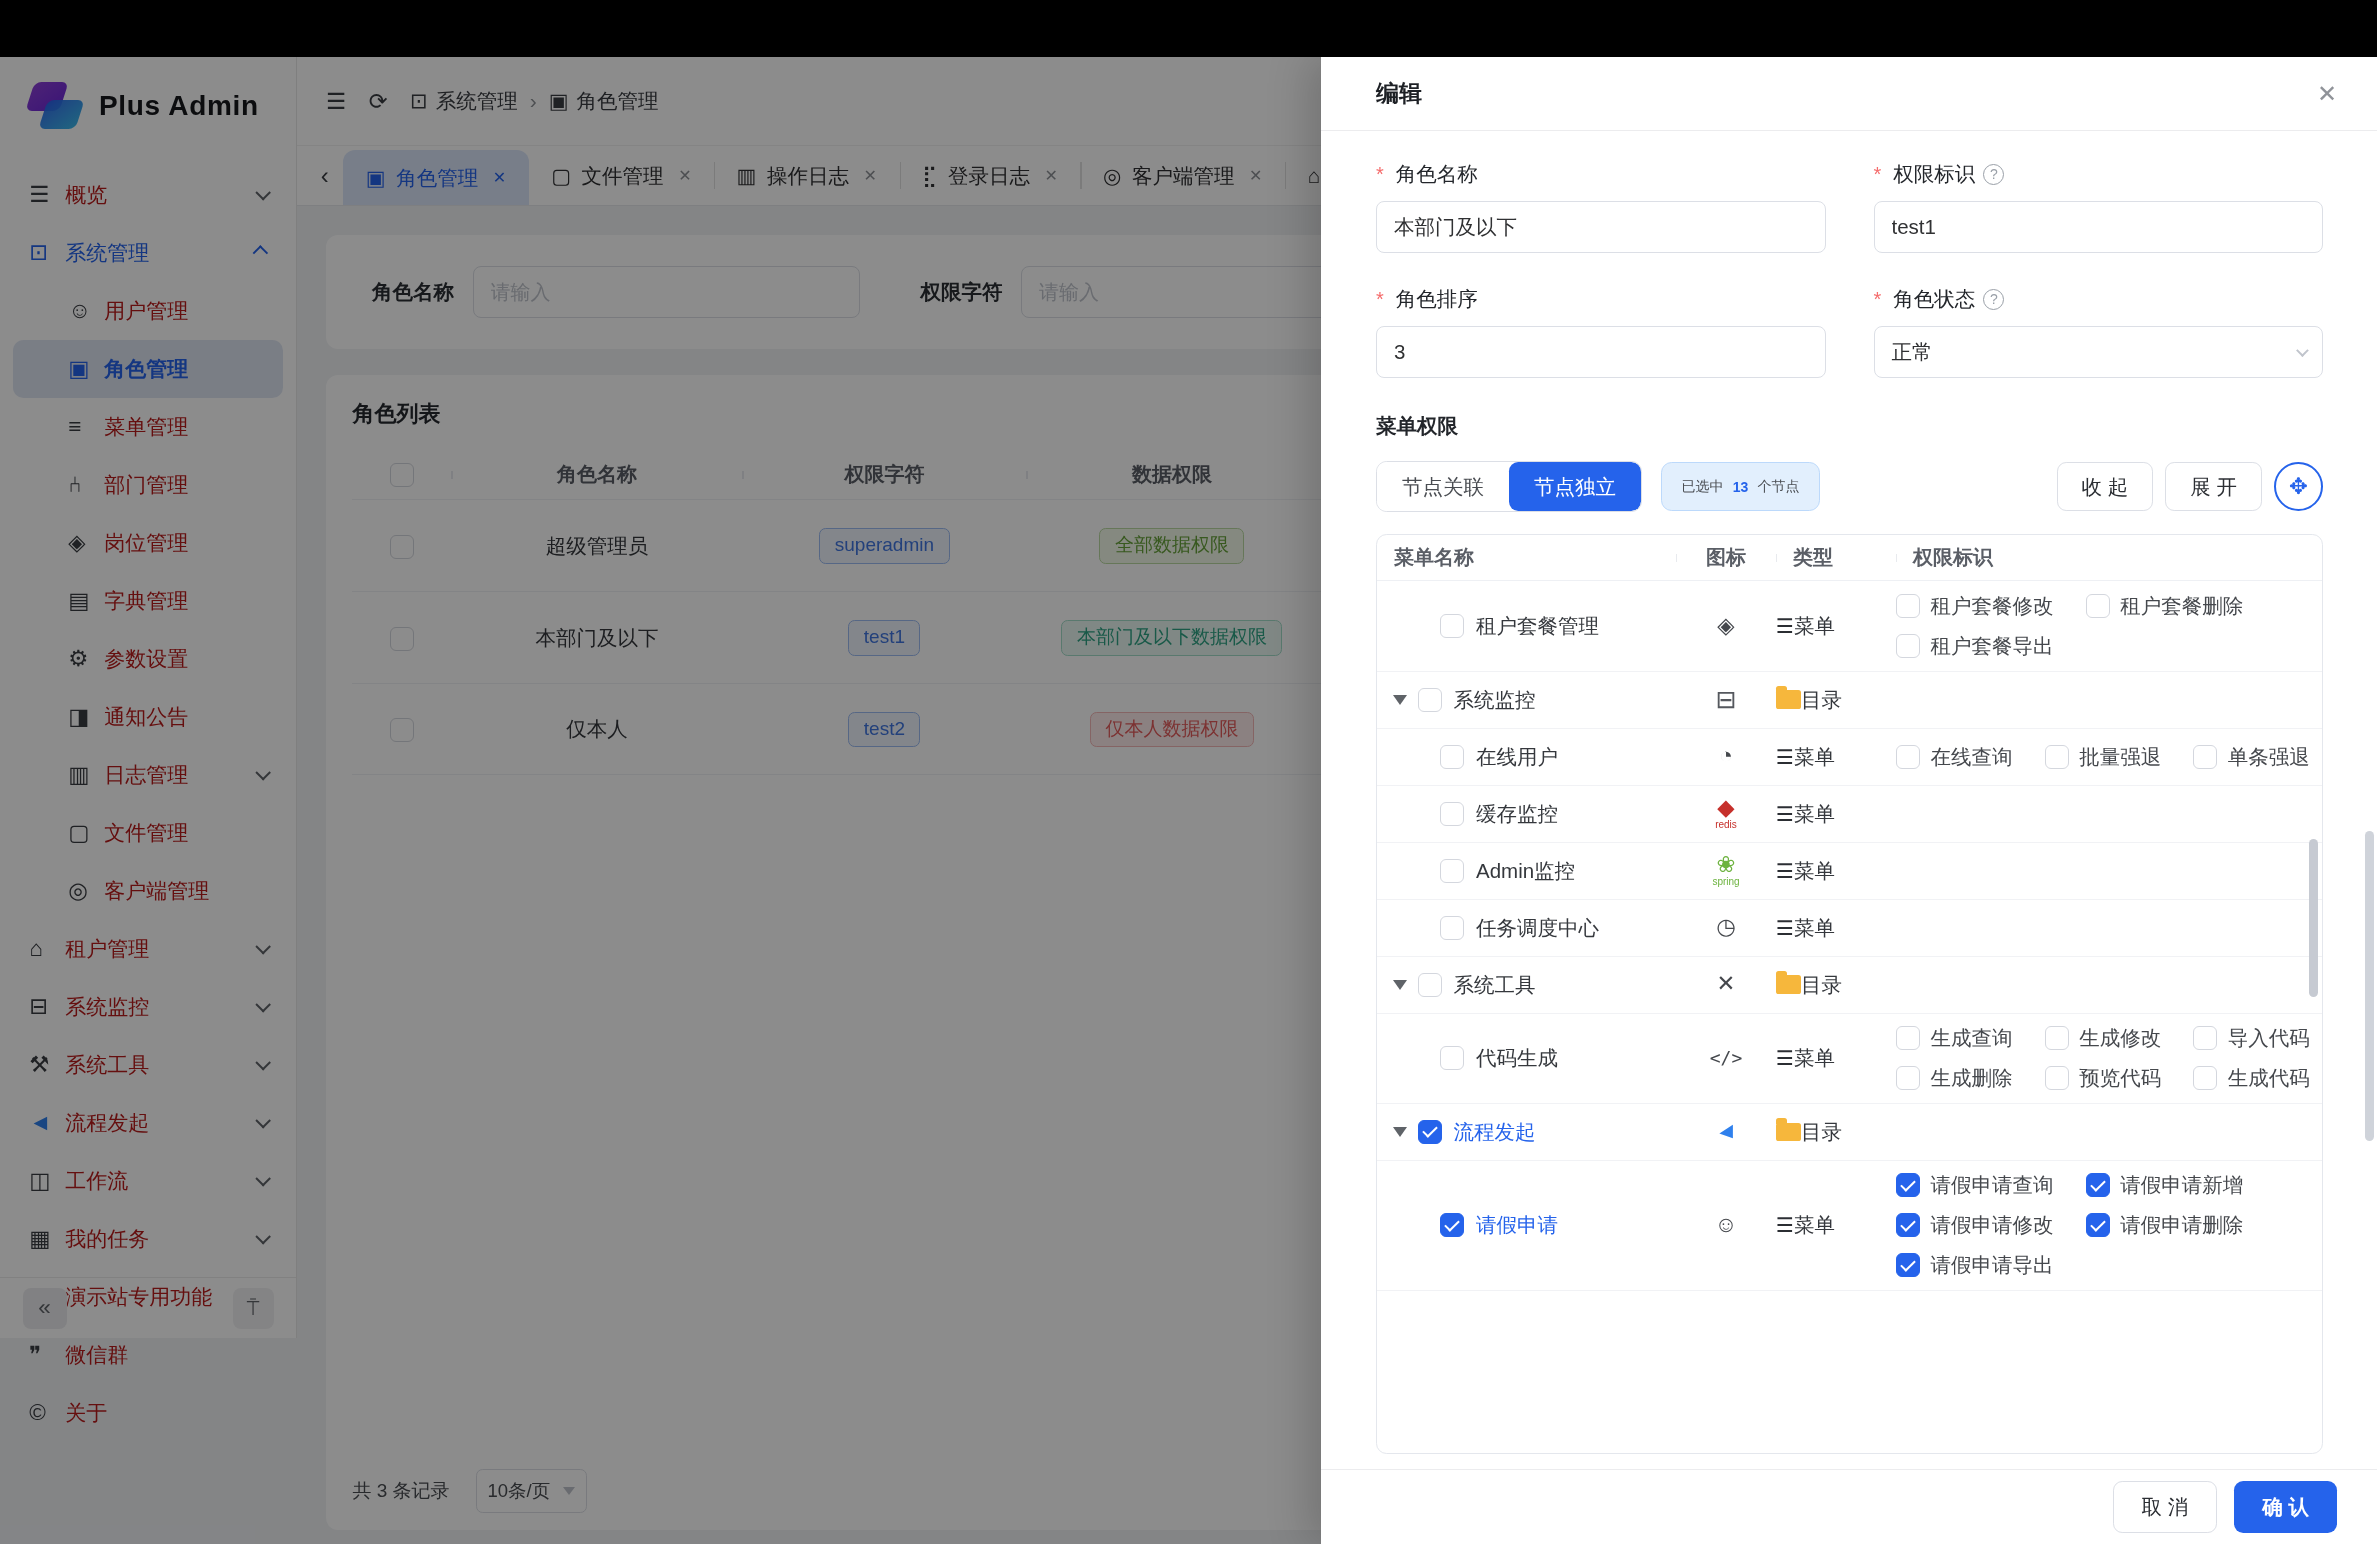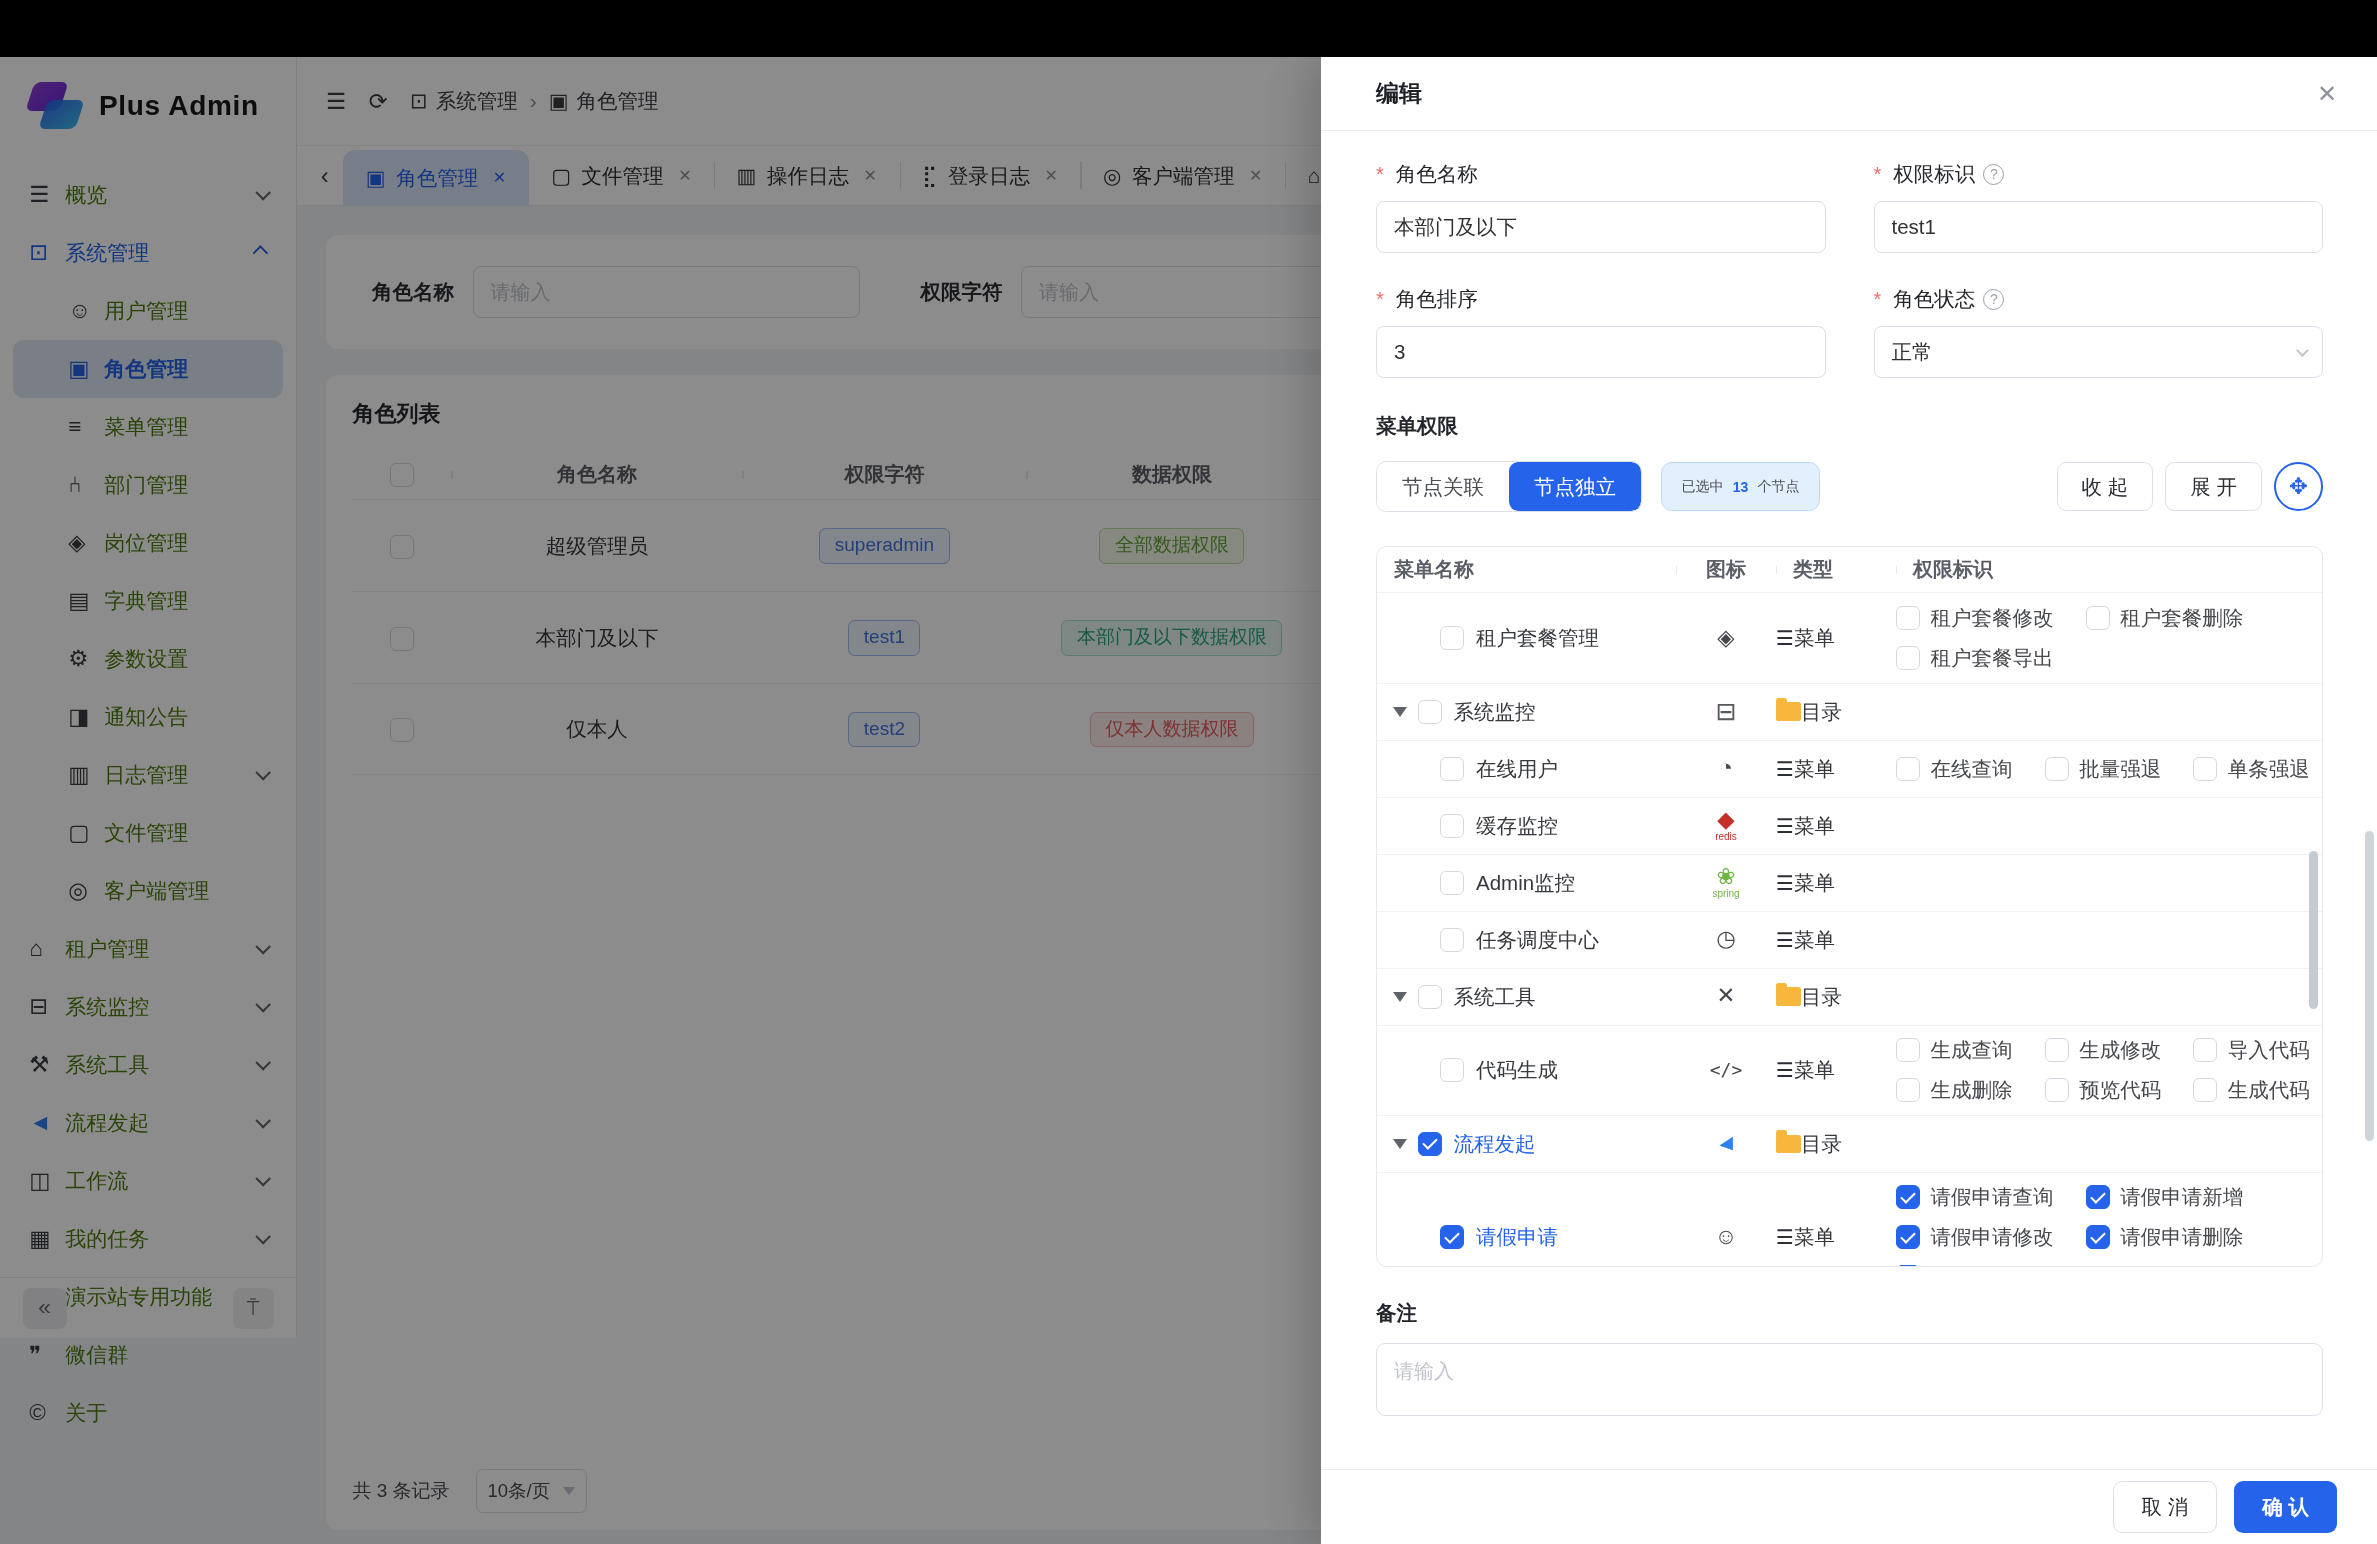--- a/index.html
+++ b/index.html
@@ -27,21 +27,21 @@
   .brand-name{font-size:28px;font-weight:bold;color:#16181d;letter-spacing:0.7px;}
 
   .nav{padding-top:17px;}
   .side-item{height:58px;display:flex;align-items:center;margin:0 13.2px;padding:0 16px;border-radius:10.6px;cursor:pointer;}
   .side-item[data-level="2"]{padding-left:55px;}
   .side-item.selected .s-label,.side-item.selected .s-icon{color:var(--accent);}
   .side-item.active{background:#dfe6f3;}
   .side-item.active .s-label,.side-item.active .s-icon{color:var(--accent);font-weight:bold;}
   .s-icon{width:36px;font-size:22.5px;color:#3a3d42;text-align:left;flex:none;}
   .s-icon::before{content:"▪";}
-  .s-label{font-size:21px;color:#4d7c0f;}
+  .s-label{font-size:21px;color:#b91c1c;}
   .side-item .chev{margin-left:auto;width:10.6px;height:10.6px;border-right:2px solid #5f6368;border-bottom:2px solid #5f6368;transform:rotate(45deg) translateY(-2.6px);display:none;}
   .side-item[data-chev] .chev{display:block;}
   .side-item[data-chev="up"] .chev{transform:rotate(-135deg) translateY(-1.3px);border-color:var(--accent);}
 
   .s-icon[data-name="overview-icon"]::before{content:"☰";}
   .s-icon[data-name="system-management-icon"]::before{content:"⊡";}
   .s-icon[data-name="user-management-icon"]::before{content:"☺";}
   .s-icon[data-name="role-management-icon"]::before{content:"▣";}
   .s-icon[data-name="menu-management-icon"]::before{content:"≡";}
   .s-icon[data-name="department-management-icon"]::before{content:"⑃";}
@@ -149,21 +149,21 @@
   .seg-btn{height:49px;padding:0 25px;display:flex;align-items:center;font-size:20.5px;color:#4a4d52;background:#fff;}
   .seg-btn.seg-active{background:var(--accent);color:#fff;border-radius:9.2px;font-weight:normal;}
   .sel-badge{margin-left:18.5px;height:49px;padding:0 20px;border:1.3px solid #bcd9fb;background:#e2effd;border-radius:10.6px;display:flex;align-items:center;gap:9.2px;font-size:14px;color:#4a4d52;}
   .sel-count{color:var(--accent);font-weight:bold;}
   .mp-right{margin-left:auto;display:flex;align-items:center;gap:12px;}
   .ghost-btn{height:49px;padding:0 24px;border:1.3px solid var(--inp-border);border-radius:9.2px;background:#fff;display:flex;align-items:center;font-size:20.5px;color:#2b2e33;}
   .fs-btn{width:49px;height:49px;border:2px solid var(--accent);border-radius:50%;display:flex;align-items:center;justify-content:center;color:var(--accent);font-size:22.5px;background:#fff;}
   .fs-btn::before{content:"✥";}
 
   
-  .tree-box{margin-top:34px;border:1.3px solid var(--border);border-radius:10.6px;height:721px;overflow:hidden;position:relative;}
+  .tree-box{margin-top:22px;border:1.3px solid var(--border);border-radius:10.6px;height:920px;overflow:hidden;position:relative;}
   .tree-head{display:flex;height:46px;align-items:center;color:#5a5e66;font-size:20px;font-weight:bold;border-bottom:1.3px solid #eef0f4;}
   .th-cell{position:relative;padding-left:17px;}
   .th-cell+.th-cell::before{content:"";position:absolute;left:0;top:9.2px;bottom:9.2px;width:1.3px;background:#e8eaee;}
   .col-name{width:299px;flex:none;}
   .col-icon{width:100px;flex:none;text-align:center;}
   .col-icon.th-cell{padding-left:0;text-align:center;}
   .col-type{width:120px;flex:none;}
   .col-perms{flex:1;}
 
   .tree-row{display:flex;align-items:center;border-bottom:1.3px solid #f1f2f5;padding:10.6px 0;min-height:57px;}

